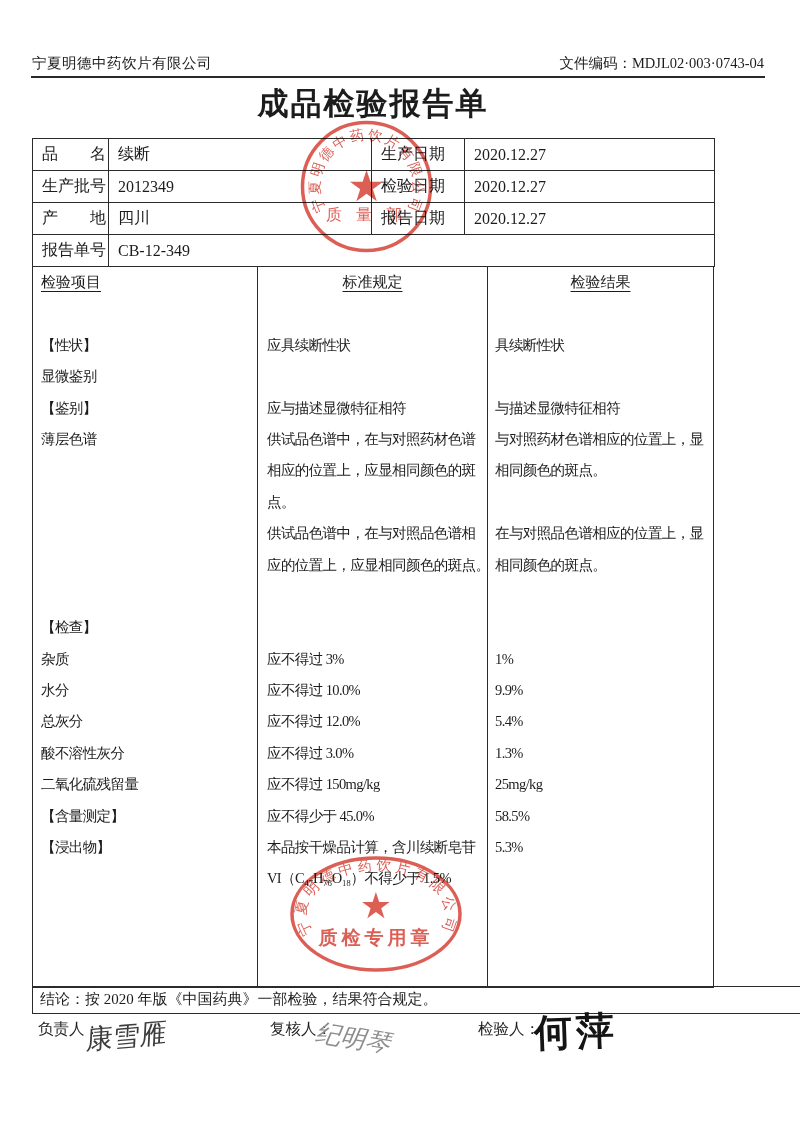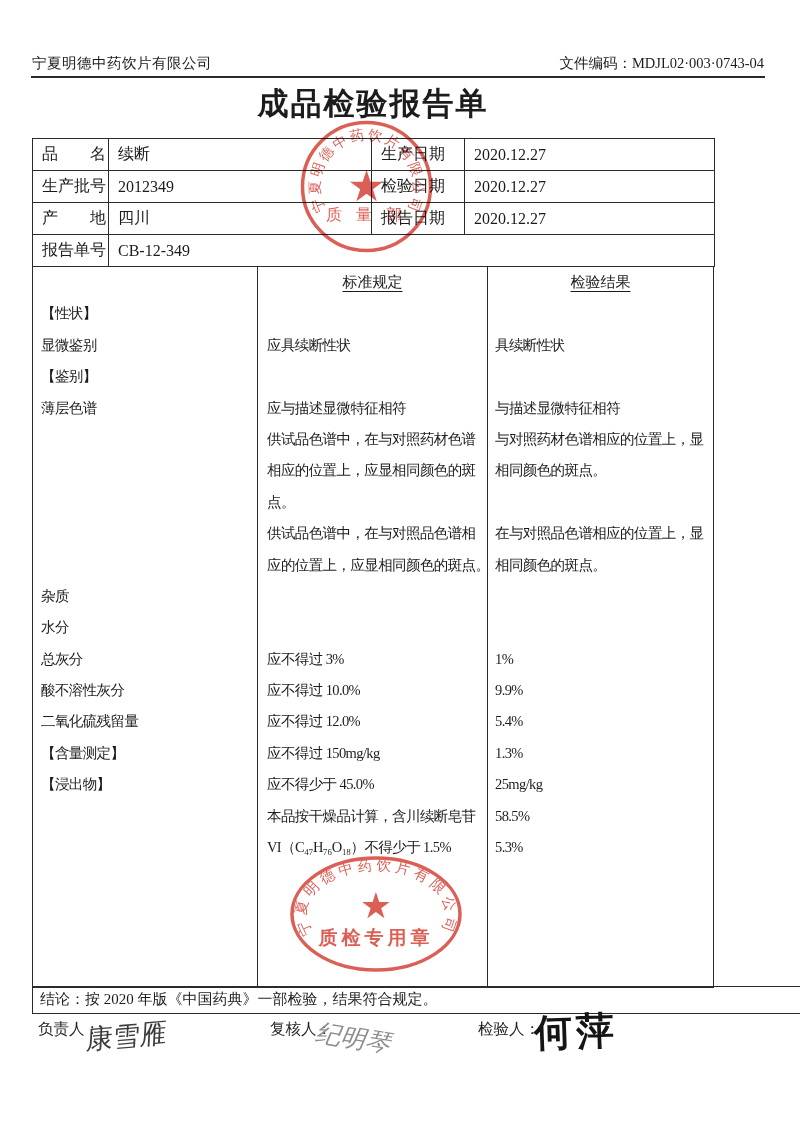--- a/index.html
+++ b/index.html
@@ -77,30 +77,32 @@
     </tr>
     <tr>
       <td>报告单号</td>
       <td colspan="3">CB-12-349</td>
     </tr>
   </tbody>
     </table>
 
   <div class="abs main">
     <div class="mcol mcol1">
+        <div class="mline mhead">检验项目</div>
         <div class="mline"></div>
         <div class="mline">【性状】</div>
         <div class="mline">显微鉴别</div>
         <div class="mline">【鉴别】</div>
         <div class="mline">薄层色谱</div>
         <div class="mline"></div>
         <div class="mline"></div>
         <div class="mline"></div>
         <div class="mline"></div>
         <div class="mline"></div>
+        <div class="mline">【检查】</div>
         <div class="mline">杂质</div>
         <div class="mline">水分</div>
         <div class="mline">总灰分</div>
         <div class="mline">酸不溶性灰分</div>
         <div class="mline">二氧化硫残留量</div>
         <div class="mline">【含量测定】</div>
         <div class="mline">【浸出物】</div>
         <div class="mline"></div>
       </div>
     <div class="mcol mcol2">
@@ -112,20 +114,21 @@
         <div class="mline">供试品色谱中，在与对照药材色谱</div>
         <div class="mline">相应的位置上，应显相同颜色的斑</div>
         <div class="mline">点。</div>
         <div class="mline">供试品色谱中，在与对照品色谱相</div>
         <div class="mline">应的位置上，应显相同颜色的斑点。</div>
         <div class="mline"></div>
         <div class="mline"></div>
         <div class="mline">应不得过 3%</div>
         <div class="mline">应不得过 10.0%</div>
         <div class="mline">应不得过 12.0%</div>
+        <div class="mline">应不得过 3.0%</div>
         <div class="mline">应不得过 150mg/kg</div>
         <div class="mline">应不得少于 45.0%</div>
         <div class="mline">本品按干燥品计算，含川续断皂苷</div>
         <div class="mline">VI（C₄₇H₇₆O₁₈）不得少于 1.5%</div>
       </div>
     <div class="mcol mcol3">
         <div class="mline mhead">检验结果</div>
         <div class="mline"></div>
         <div class="mline">具续断性状</div>
         <div class="mline"></div>

